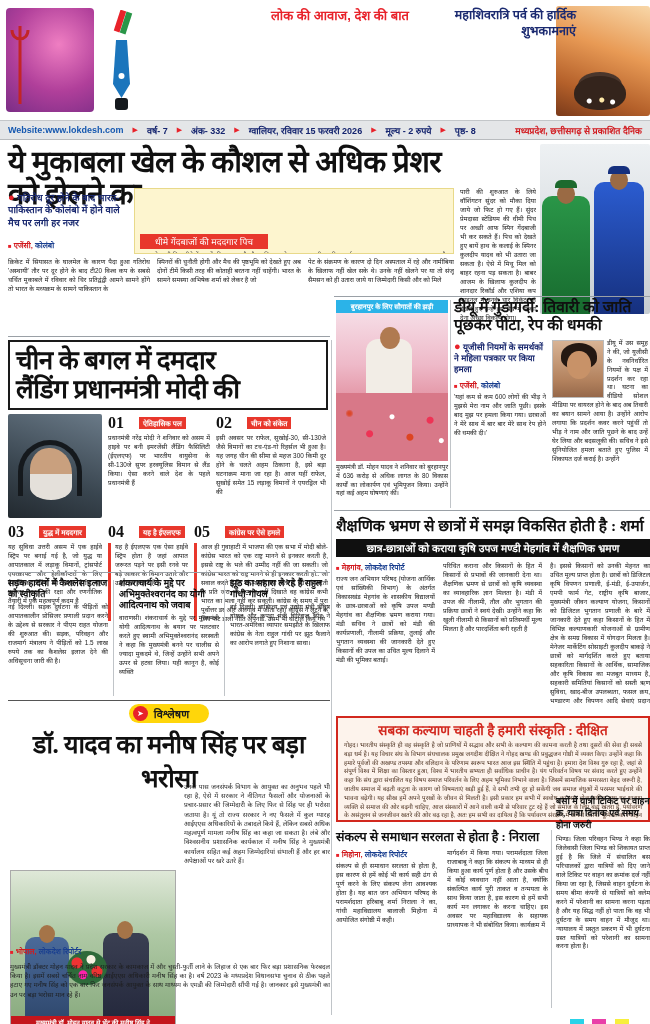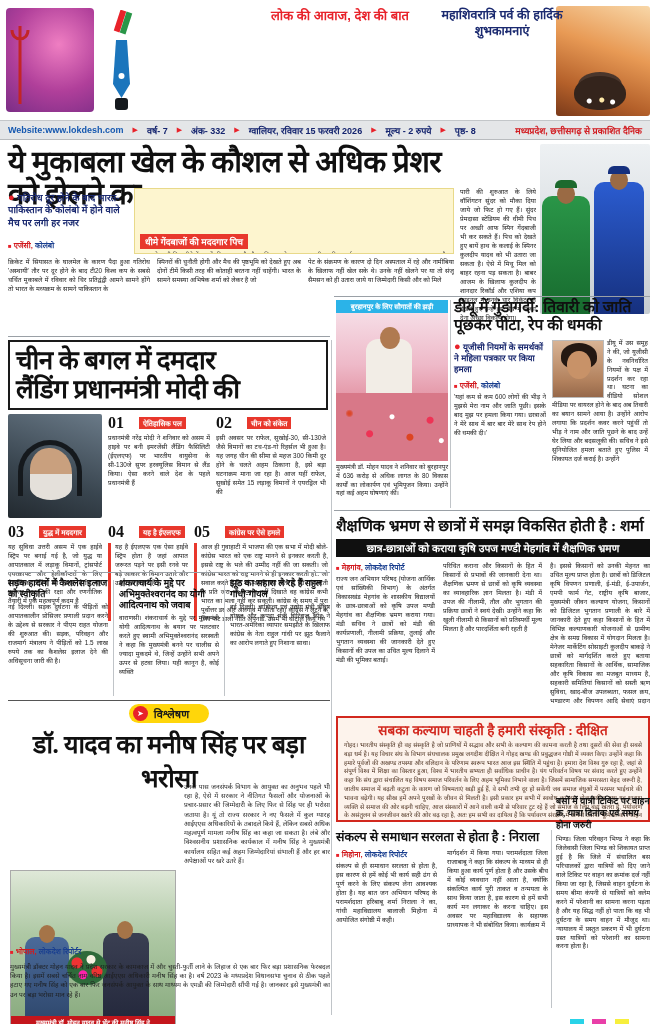--- a/index.html
+++ b/index.html
@@ -5,21 +5,21 @@
   * { margin:0; padding:0; box-sizing:border-box; }
   html,body { background:#ffffff; }
   .page { position:relative; width:650px; height:1024px; margin:0 auto; background:#fff;
           font-family:"Liberation Sans", sans-serif; overflow:hidden; }
   .abs { position:absolute; }
 
   
   .tagline { color:#e8222a; font-weight:bold; font-size:13px; text-align:center; }
   .paper-title { color:#1b75bc; font-family:"Liberation Serif", serif; font-weight:bold;
                  font-size:74px; line-height:1.0; text-align:center; letter-spacing:-2px; }
-  .greeting { color:#1b2a70; font-weight:bold; font-size:12.5px; line-height:1.25; text-align:center; }
+  .greeting { color:#1b2a70; font-weight:bold; font-size:12.5px; line-height:1.25; text-align:right; }
   .art-left { background:radial-gradient(circle at 60% 35%, #ef7ec2, #b03f9a 55%, #7a2d86 100%);
               border-radius:4px; overflow:hidden; }
   .art-right { background:linear-gradient(200deg,#f8d7a8 0%,#e89a55 40%,#b4602a 75%,#7a3a1a 100%);
                border-radius:3px; overflow:hidden; }
   .lingam { position:absolute; left:18px; bottom:6px; width:52px; height:34px; background:#34241c;
             border-radius:50% 50% 45% 45%; box-shadow:0 -8px 0 -4px #4a362c; }
   .lingam-dots { position:absolute; left:26px; bottom:10px; width:36px; height:10px;
     background:radial-gradient(circle at 20% 50%, #fff 2px, transparent 3px),
                radial-gradient(circle at 55% 40%, #ffe9a8 2px, transparent 3px),
                radial-gradient(circle at 85% 60%, #fff 2px, transparent 3px); }
@@ -36,22 +36,22 @@
   .byline .rest { color:#1a3f8f; }
   .standfirst { font-size:9.5px; font-weight:bold; color:#1b2a70; line-height:1.3; }
   .standfirst .dot { color:#e8222a; font-size:11px; }
   .hline { position:absolute; height:1px; background:#9aa0a6; }
   .vline { position:absolute; width:1px; background:#c0c4c8; }
 
   
   .lead-headline { font-family:"Liberation Serif", serif; font-weight:bold; color:#101010;
                    font-size:30px; line-height:1.05; letter-spacing:-0.5px; }
   .ybox { background:#fdf5cf; border:1px solid #e8d98a; padding:4px 5px; overflow:hidden; }
-  .ybox .ytitle { display:inline-block; background:#e8372c; color:#fff; font-weight:bold;
-                  font-size:9px; padding:1px 5px; margin-bottom:2px;margin-top:41px; }
+  .ybox .ytitle { display:inline-block; background:#e8372c; color:#fff; font-weight:normal;
+                  font-size:9px; padding:1px 15px; margin-bottom:2px;margin-top:41px; }
   .ybox .ytxt { font-size:6.2px; line-height:1.45; text-align:justify; color:#333; }
   .lead-photo { background:linear-gradient(180deg,#eef1f3 0%,#d9dee2 55%,#c6ccd1 100%);
                 overflow:hidden; border-radius:2px; }
   .player { position:absolute; bottom:0; border-radius:10px 10px 0 0; }
   .p-green { left:2px; width:48px; height:118px; background:linear-gradient(180deg,#2a9648,#176a2e); }
   .p-blue  { left:54px; width:50px; height:132px; background:linear-gradient(180deg,#2b5cd0,#16307e); }
   .head { position:absolute; width:18px; height:20px; background:#9a6a44; border-radius:50%; }
   .cap { position:absolute; width:22px; height:8px; border-radius:6px 6px 0 0; }
 
   

